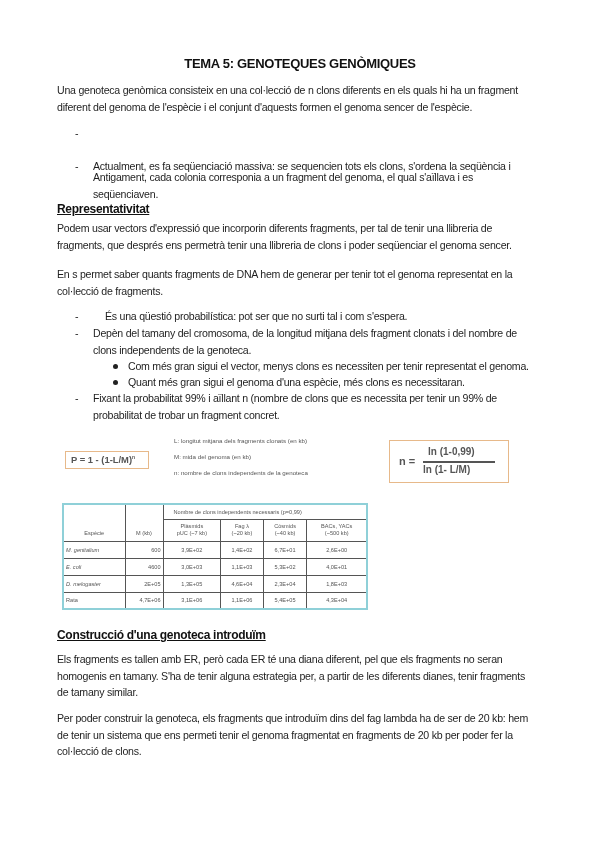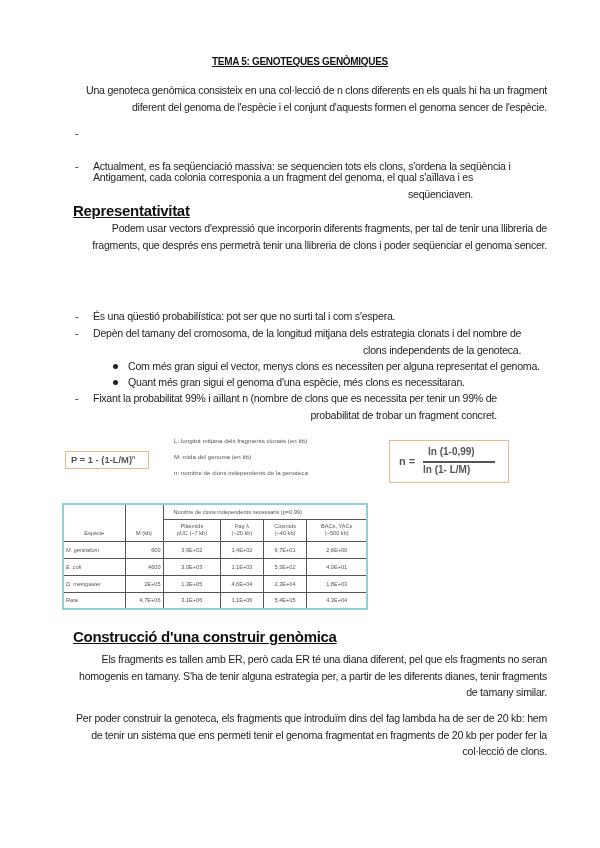--- a/index.html
+++ b/index.html
@@ -1,21 +1,21 @@
 <!DOCTYPE html>
 <html><head>
 <meta charset="utf-8">
 <style>
   * { box-sizing: border-box; margin: 0; padding: 0; }
   html, body { width: 600px; height: 848px; background: #ffffff; overflow: hidden; }
   body { position: relative; font-family: "Liberation Sans", sans-serif; color: #1a1a1a; }
   .page { position: absolute; left: 0; top: 0; width: 600px; height: 848px; background: #fff; }
-  .txt { position: absolute; font-family: "Liberation Sans", sans-serif; font-size: 10.6px; line-height: 16.5px; color: #1e1e1e; letter-spacing: -0.25px; text-align: right; }
-  .title { position: absolute; left: 0; width: 600px; top: 56px; text-align: center; font-weight: bold; font-size: 10px; text-decoration: underline; letter-spacing: -0.3px; color: #111; }
-  .heading { position: absolute; left: 73px; font-weight: bold; font-size: 15px; text-decoration: underline; color: #111; letter-spacing: -0.3px; text-align: center; }
+  .txt { position: absolute; font-family: "Liberation Sans", sans-serif; font-size: 10.6px; line-height: 16.5px; color: #1e1e1e; letter-spacing: -0.25px; }
+  .title { position: absolute; left: 0; width: 600px; top: 56px; text-align: center; font-weight: bold; font-size: 13px; letter-spacing: -0.3px; color: #111; }
+  .heading { position: absolute; left: 57px; font-weight: bold; font-size: 12px; text-decoration: underline; color: #111; letter-spacing: -0.3px; text-align: center; }
   .para { left: 57px; width: 490px; }
   .dash-item { position: absolute; left: 57px; width: 490px; }
   .dash-item .mark { position: absolute; left: 18px; top: 0; font-size: 10.6px; }
   .dash-item .body { position: absolute; left: 93px; }
   .bullet { position: absolute; width: 480px; }
   .bullet .dot { position: absolute; left: 0; top: 6px; width: 5px; height: 5px; border-radius: 50%; background: #222; }
   .bullet .body { position: absolute; left: 15px; white-space: nowrap; }
   .formula-p { position: absolute; left: 65px; top: 451px; width: 84px; height: 18px; border: 1.5px solid #e7b98a; font-size: 9.4px; font-weight: bold; color: #555; padding: 2px 0 0 5px; white-space: nowrap; }
   .formula-p sup { font-size: 5px; }
   .legend-line { position: absolute; left: 174px; font-size: 6.2px; color: #555; white-space: nowrap; }
@@ -58,39 +58,43 @@
     </div>
   </div>
 
   <div class="heading" style="top:202px;">Representativitat</div>
 
   <div class="txt para" style="top:220px;">
     <div>Podem usar vectors d'expressió que incorporin diferents fragments, per tal de tenir una llibreria de</div>
     <div>fragments, que després ens permetrà tenir una llibreria de clons i poder seqüenciar el genoma sencer.</div>
   </div>
 
+  <div class="txt para" style="top:266px;">
+    <div>En s permet saber quants fragments de DNA hem de generar per tenir tot el genoma representat en la</div>
+    <div>col·lecció de fragments.</div>
+  </div>
 
   <div class="txt dash-item" style="top:308px;">
     <span class="mark">-</span>
-    <div class="body" style="left:24px;padding-left:12px;">
+    <div class="body" style="left:36px;padding-left:12px;">
       <div>És una qüestió probabilística: pot ser que no surti tal i com s'espera.</div>
     </div>
   </div>
 
   <div class="txt dash-item" style="top:325px;">
     <span class="mark">-</span>
     <div class="body" style="left:36px;">
-      <div>Depèn del tamany del cromosoma, de la longitud mitjana dels estrategia clonats i del nombre de</div>
+      <div>Depèn del tamany del cromosoma, de la longitud mitjana dels fragment clonats i del nombre de</div>
       <div>clons independents de la genoteca.</div>
     </div>
   </div>
 
   <div class="txt bullet" style="left:113px; top:358px;">
     <span class="dot"></span>
-    <span class="body">Com més gran sigui el vector, menys clons es necessiten per alguna representat el genoma.</span>
+    <span class="body">Com més gran sigui el vector, menys clons es necessiten per tenir representat el genoma.</span>
   </div>
   <div class="txt bullet" style="left:113px; top:374px;">
     <span class="dot"></span>
     <span class="body">Quant més gran sigui el genoma d'una espècie, més clons es necessitaran.</span>
   </div>
 
   <div class="txt dash-item" style="top:390px;">
     <span class="mark">-</span>
     <div class="body" style="left:36px;">
       <div>Fixant la probabilitat 99% i aïllant n (nombre de clons que es necessita per tenir un 99% de</div>
@@ -166,21 +170,21 @@
       <td class="sp plain">Rata</td>
       <td class="num-r">4,7E+06</td>
       <td>3,1E+06</td>
       <td>1,1E+06</td>
       <td>5,4E+05</td>
       <td>4,3E+04</td>
     </tr>
   </tbody>
     </table>
 
-  <div class="heading" style="top:628px;">Construcció d'una construir genòmica</div>
+  <div class="heading" style="top:628px;">Construcció d'una genoteca introduïm</div>
 
   <div class="txt para" style="top:651px;">
     <div>Els fragments es tallen amb ER, però cada ER té una diana diferent, pel que els fragments no seran</div>
     <div>homogenis en tamany. S'ha de tenir alguna estrategia per, a partir de les diferents dianes, tenir fragments</div>
     <div>de tamany similar.</div>
   </div>
 
   <div class="txt para" style="top:710px;">
     <div>Per poder construir la genoteca, els fragments que introduïm dins del fag lambda ha de ser de 20 kb: hem</div>
     <div>de tenir un sistema que ens permeti tenir el genoma fragmentat en fragments de 20 kb per poder fer la</div>

